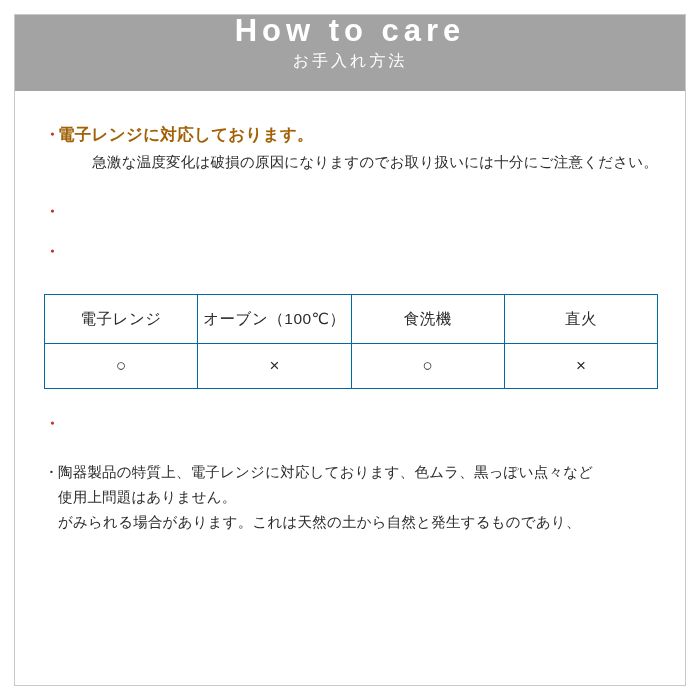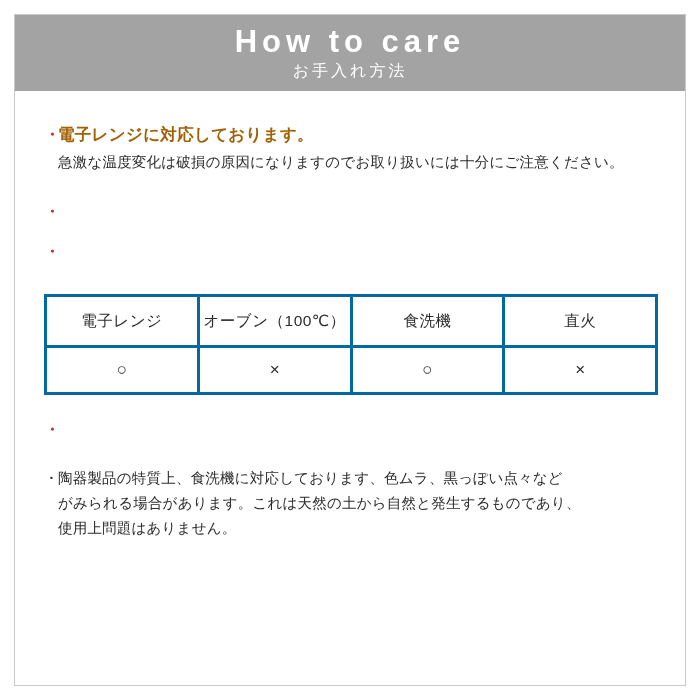--- a/index.html
+++ b/index.html
@@ -32,21 +32,20 @@
   .header {
     position: absolute;
     left: 15px;
     top: 15px;
     width: 670px;
     height: 76px;
     background: #a3a3a3;
     display: flex;
     flex-direction: column;
     align-items: center;
-    justify-content: center;
     box-sizing: border-box;
   }
   .header-title {
     color: #ffffff;
     font-size: 31px;
     font-weight: bold;
     letter-spacing: 5px;
     line-height: 1.05;
     margin-bottom: 4px;
   }
@@ -84,37 +83,38 @@
   .bullet-text-red {
     color: #a16207;
   }
   .sub-text {
     color: #2b2b2b;
     font-size: 14.5px;
     line-height: 1.72;
     margin-left: 14px;
     margin-top: 3px;
     letter-spacing: 0.2px;
+    text-align: right;
   }
   .gap-1 { height: 22px; }
   .gap-2 { height: 14px; }
   .gap-3 { height: 22px; }
   .gap-4 { height: 18px; }
   .gap-5 { height: 22px; }
 
   table.care-table {
     width: 614px;
     border-collapse: collapse;
     margin-top: 6px;
     margin-bottom: 4px;
     table-layout: fixed;
   }
   table.care-table th,
   table.care-table td {
-    border: 3px solid #0369a1;
+    border: 1px solid #0369a1;
     text-align: center;
     color: #2b2b2b;
   }
   table.care-table th {
     height: 46px;
     font-size: 15.5px;
     font-weight: normal;
     letter-spacing: 0.5px;
   }
   table.care-table td {
@@ -207,26 +207,26 @@
       <div class="bullet-line">
         <span class="bullet-dot">・</span>
       </div>
     </div>
 
     <div class="gap-5"></div>
 
     <div class="block">
       <div class="black-bullet-line">
         <span class="black-bullet-dot">・</span>
-        <span class="black-bullet-text">陶器製品の特質上、食洗機に対応しております、色ムラ、黒っぽい点々など</span>
+        <span class="black-bullet-text">陶器製品の特質上、電子レンジに対応しております、色ムラ、黒っぽい点々など</span>
+      </div>
+      <div class="black-bullet-line">
+        <span class="black-bullet-dot"></span>
+        <span class="black-bullet-text">使用上問題はありません。</span>
       </div>
       <div class="black-bullet-line">
         <span class="black-bullet-dot"></span>
         <span class="black-bullet-text">がみられる場合があります。これは天然の土から自然と発生するものであり、</span>
       </div>
-      <div class="black-bullet-line">
-        <span class="black-bullet-dot"></span>
-        <span class="black-bullet-text">使用上問題はありません。</span>
-      </div>
     </div>
 
   </div>
 </div>
 
 </body></html>

